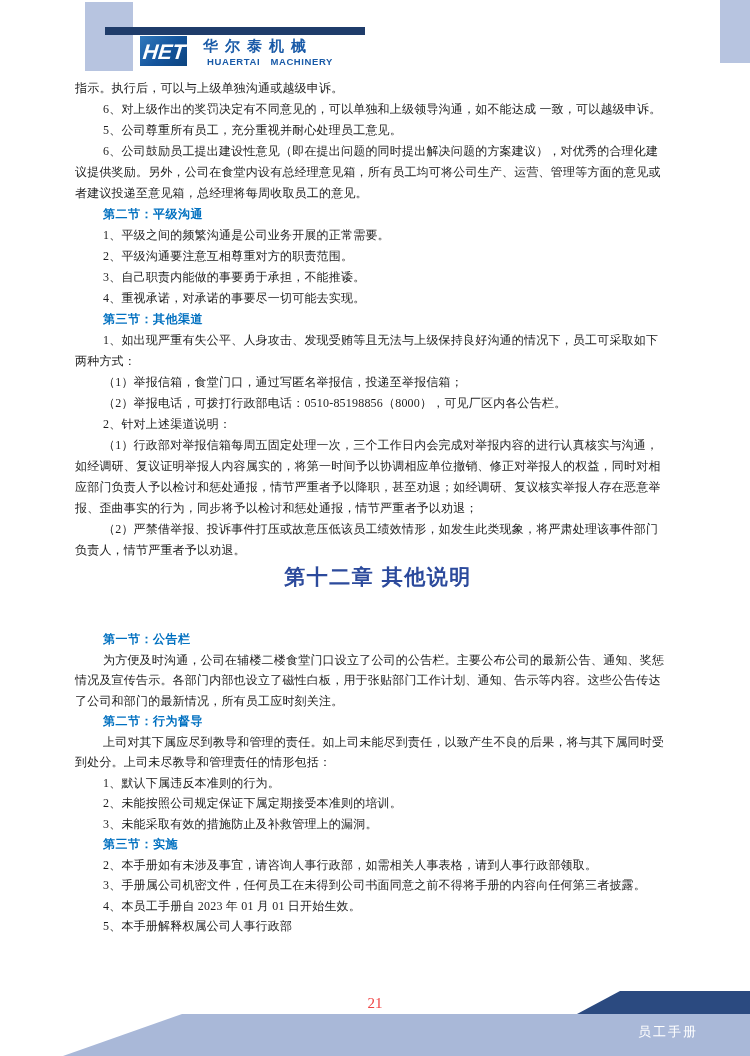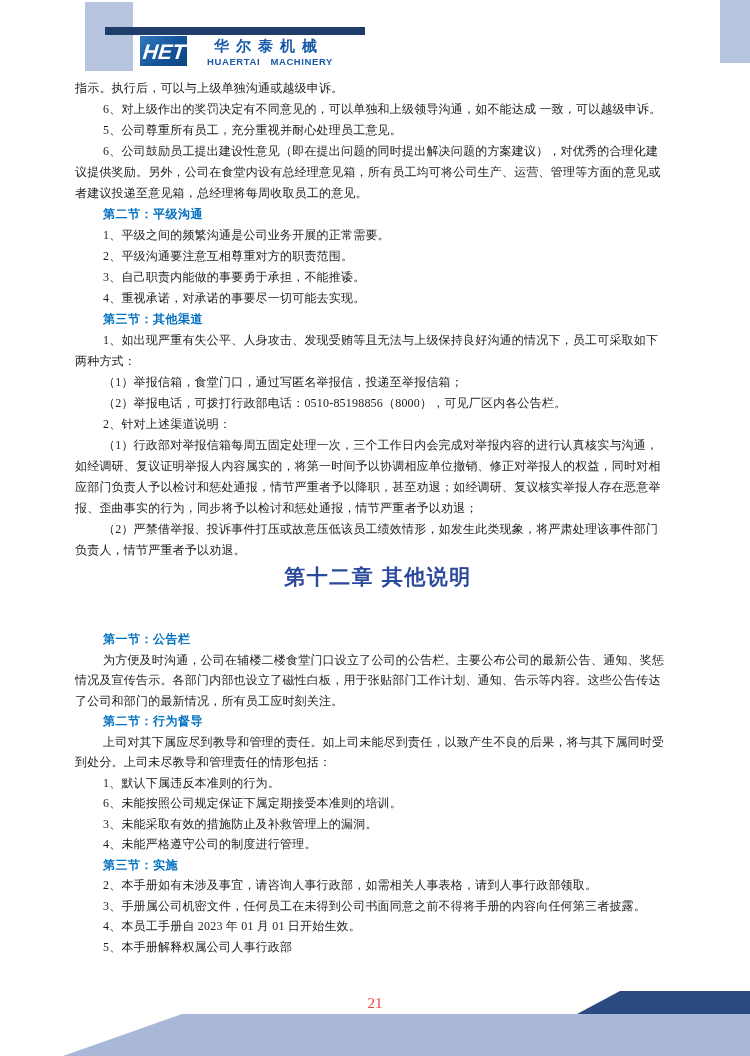--- a/index.html
+++ b/index.html
@@ -37,21 +37,21 @@
   }
   .logo-box span {
     color: #ffffff;
     font-family: "Liberation Sans", sans-serif;
     font-weight: bold; font-style: italic;
     font-size: 21px; letter-spacing: 0px;
     transform: skewX(-6deg);
     line-height: 1;
   }
   .company-cn {
-    position: absolute; left: 214px; top: 37px;
+    position: absolute; left: 203px; top: 37px;
     color: #1a5ba8;
     font-family: "Liberation Sans", sans-serif;
     font-weight: bold;
     font-size: 15px;
     letter-spacing: 7px;
     white-space: nowrap;
     text-align: right;
   }
   .company-en {
     position: absolute; left: 207px; top: 56px;
@@ -109,21 +109,21 @@
     background: #a9b8d8;
     clip-path: polygon(182px 0, 750px 0, 750px 42px, 63px 42px);
   }
   .footer-trapezoid {
     position: absolute; left: 0; top: 991px;
     width: 750px; height: 23px;
     background: #2b4a80;
     clip-path: polygon(620px 0, 750px 0, 750px 23px, 577px 23px);
   }
   .footer-label {
-    position: absolute; left: 638px; top: 976px;
+    position: absolute; left: 638px; top: 1023px;
     color: #ffffff;
     font-family: "Liberation Sans", sans-serif;
     font-size: 13px;
     letter-spacing: 2px;
     white-space: nowrap;
   }
 </style>
 </head>
 <body>
 
@@ -168,23 +168,22 @@
 
   <div id="block2" class="textblock">
       <div class="line heading">第一节：公告栏</div>
       <div class="line indent">为方便及时沟通，公司在辅楼二楼食堂门口设立了公司的公告栏。主要公布公司的最新公告、通知、奖惩</div>
       <div class="line plain">情况及宣传告示。各部门内部也设立了磁性白板，用于张贴部门工作计划、通知、告示等内容。这些公告传达</div>
       <div class="line plain">了公司和部门的最新情况，所有员工应时刻关注。</div>
       <div class="line heading">第二节：行为督导</div>
       <div class="line indent">上司对其下属应尽到教导和管理的责任。如上司未能尽到责任，以致产生不良的后果，将与其下属同时受</div>
       <div class="line plain">到处分。上司未尽教导和管理责任的情形包括：</div>
       <div class="line indent">1、默认下属违反本准则的行为。</div>
-      <div class="line indent">6、未能按照公司规定保证下属定期接受本准则的培训。</div>
+      <div class="line indent">2、未能按照公司规定保证下属定期接受本准则的培训。</div>
       <div class="line indent">3、未能采取有效的措施防止及补救管理上的漏洞。</div>
-      <div class="line indent">4、未能严格遵守公司的制度进行管理。</div>
       <div class="line heading">第三节：实施</div>
       <div class="line indent">2、本手册如有未涉及事宜，请咨询人事行政部，如需相关人事表格，请到人事行政部领取。</div>
       <div class="line indent">3、手册属公司机密文件，任何员工在未得到公司书面同意之前不得将手册的内容向任何第三者披露。</div>
       <div class="line indent">4、本员工手册自 2023 年 01 月 01 日开始生效。</div>
       <div class="line indent">5、本手册解释权属公司人事行政部</div>
     </div>
 
   <div class="page-number">21</div>
   <div class="footer-band"></div>
   <div class="footer-trapezoid"></div>

